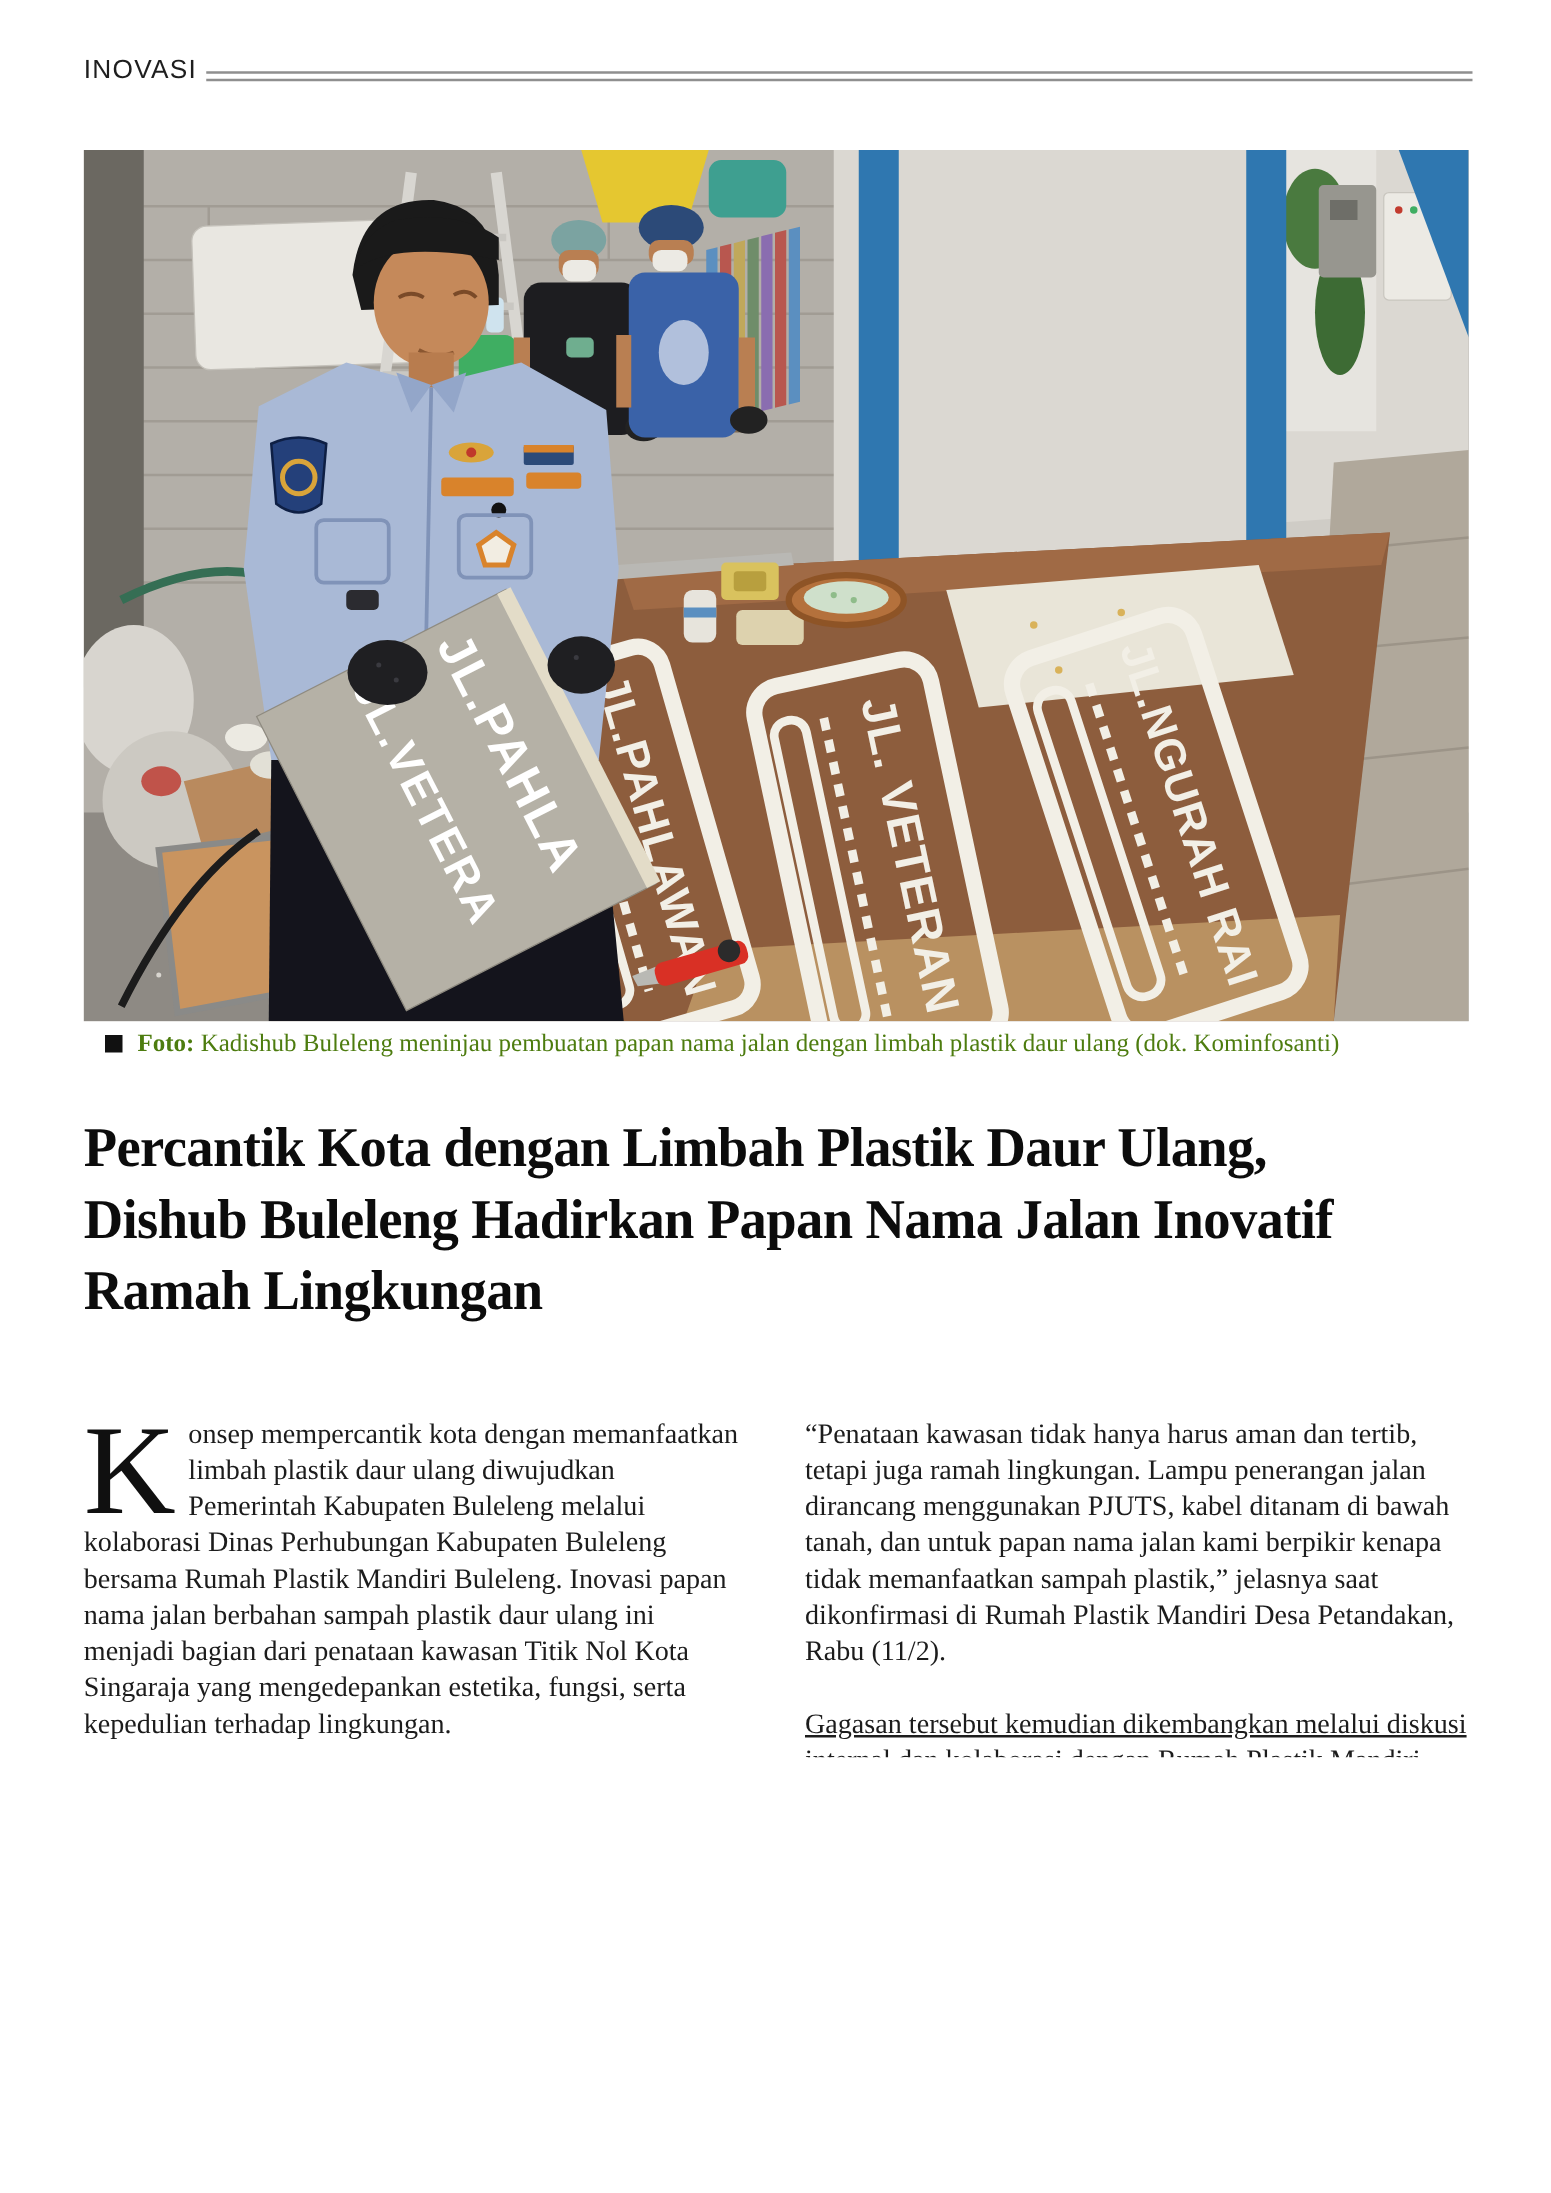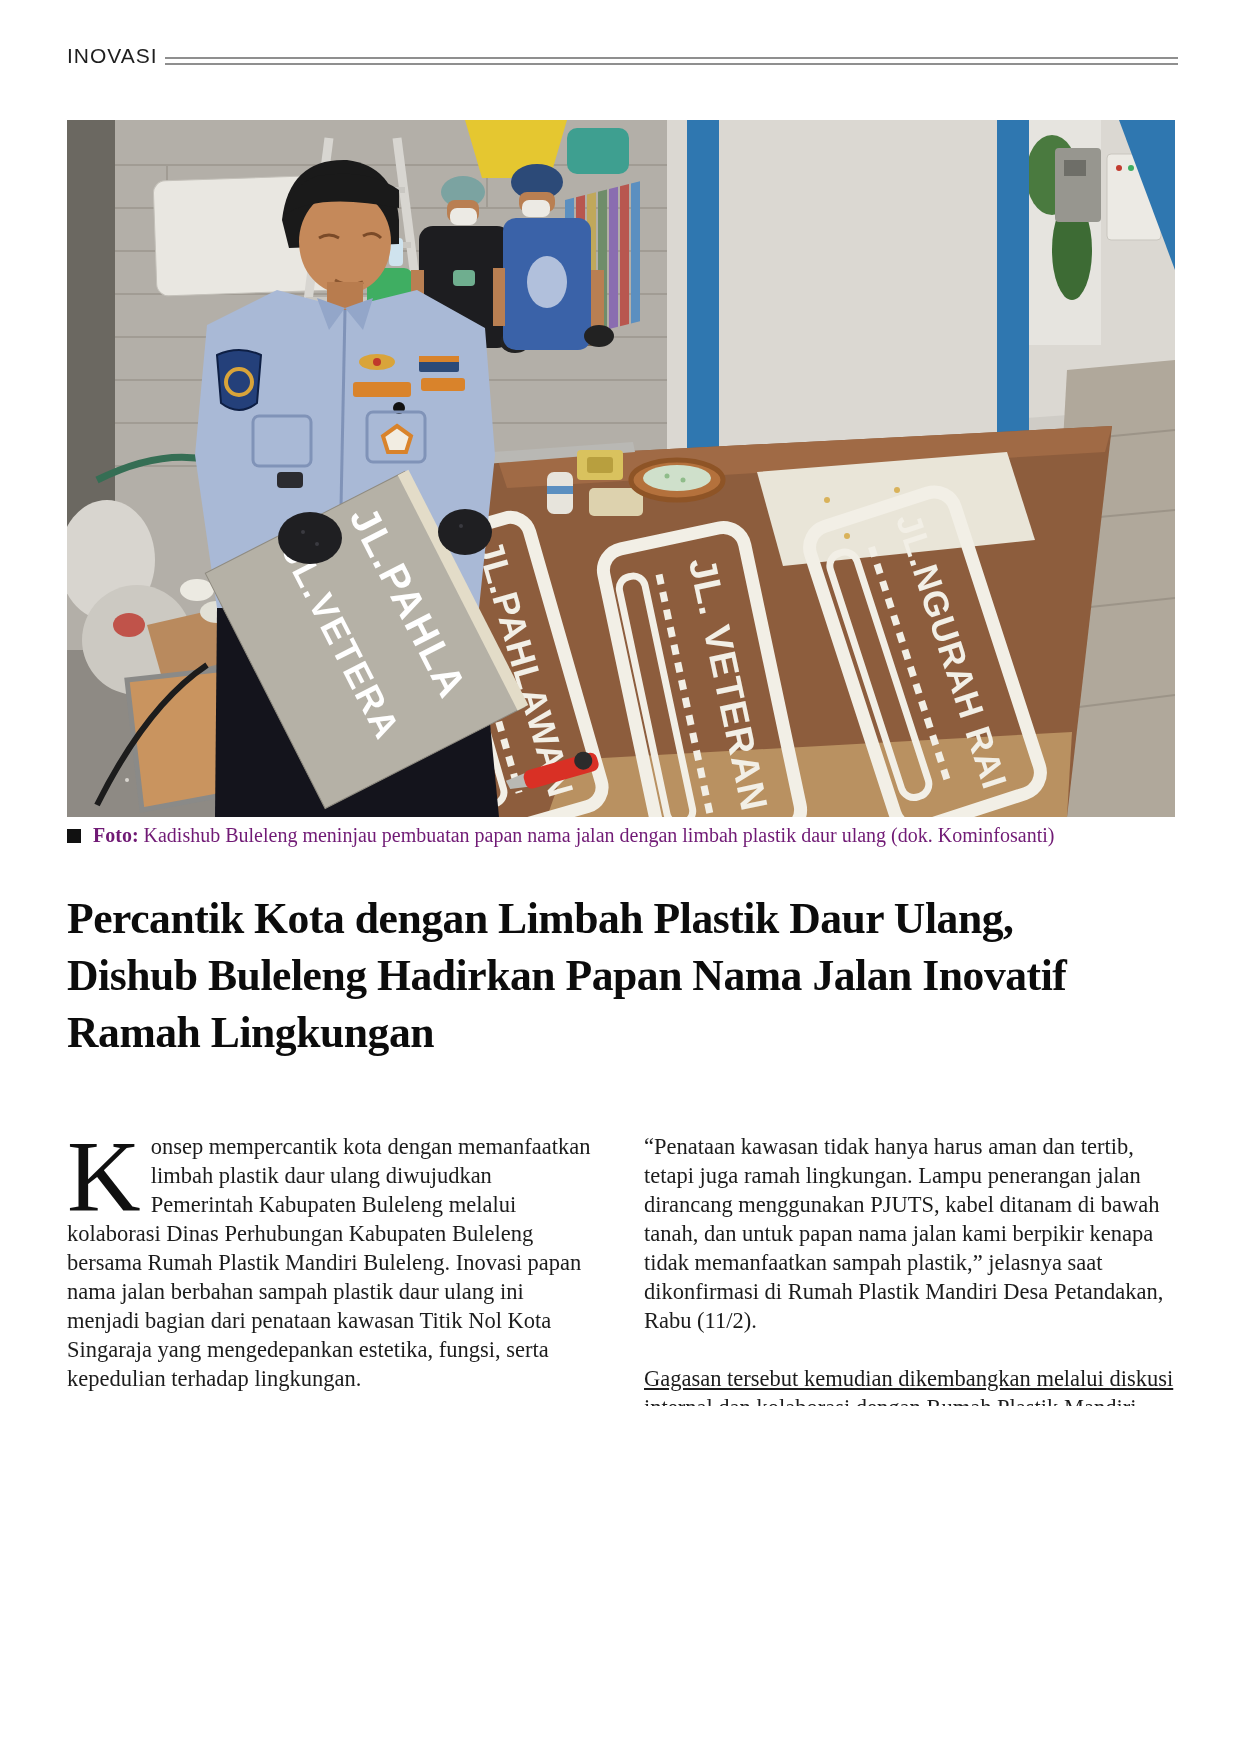--- a/index.html
+++ b/index.html
@@ -7,21 +7,21 @@
         font-family:"Liberation Serif",serif;color:#1b1b1b;}
   
   .kicker{position:absolute;left:67px;top:44px;font-family:"Liberation Sans",sans-serif;
           font-size:21px;font-weight:500;letter-spacing:1px;color:#1e1e1e;}
   .kicker-rule{position:absolute;left:165px;right:63px;top:57px;height:4px;
                border-top:2px solid #8f8f8f;border-bottom:2px solid #8f8f8f;}
   
   .photo{position:absolute;left:67px;top:120px;width:1108px;height:697px;overflow:hidden;background:#b3afa8;}
   .photo svg{display:block;}
   
-  .caption{position:absolute;left:67px;top:824px;width:1108px;font-size:20px;color:#701a75;}
+  .caption{position:absolute;left:84px;top:824px;width:1108px;font-size:20px;color:#4d7c0f;}
   .caption .sq{display:inline-block;width:14px;height:14px;background:#111;margin-right:12px;
                vertical-align:-1px;}
   .caption b{font-weight:bold;}
   
   .headline{position:absolute;left:67px;top:890px;width:1130px;font-weight:bold;color:#0c0c0c;
             font-size:45px;line-height:57px;letter-spacing:-0.5px;white-space:nowrap;
             transform:scaleX(0.97);transform-origin:left top;}
   .headline span{display:block;}
   
   .cols{position:absolute;left:67px;top:1132px;width:1108px;display:flex;gap:47px;}

